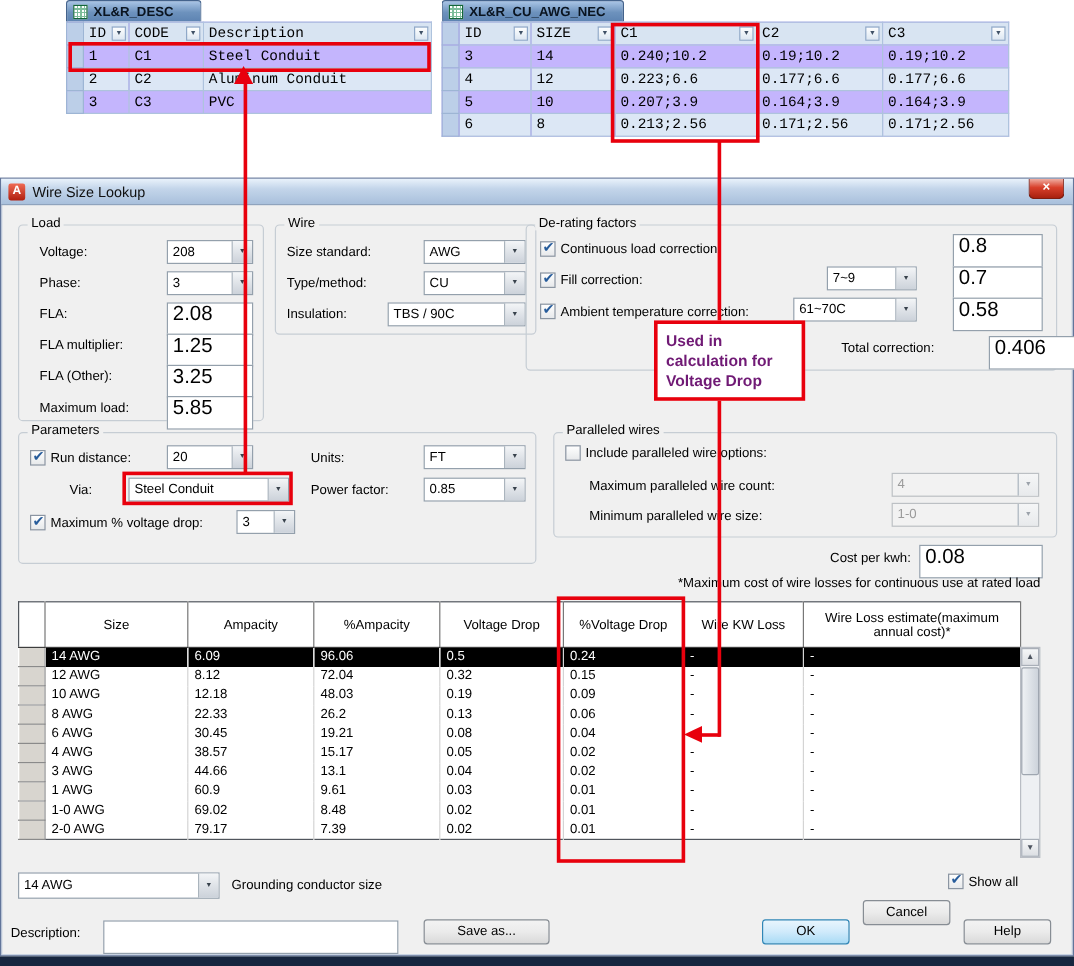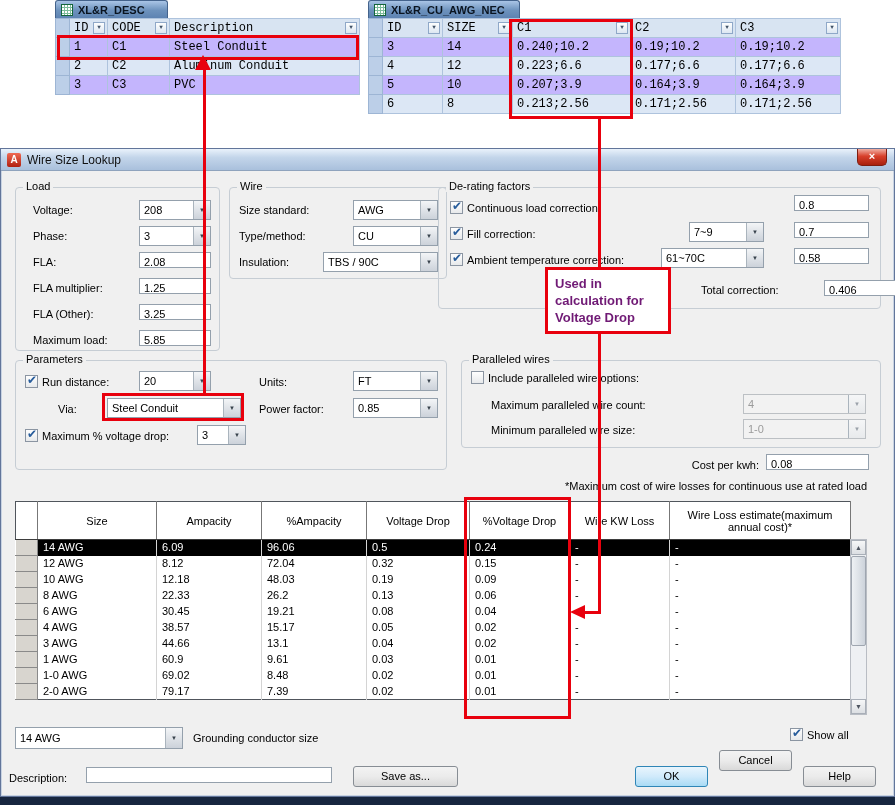--- a/index.html
+++ b/index.html
@@ -44,21 +44,21 @@
 #titlebar .t{font-size:12px;color:#111}
 .acad-icon{width:14px;height:14px;border-radius:2px;background:linear-gradient(#ef6a54,#b01f0f);
   color:#fff;font-weight:bold;font-size:10px;line-height:14px;text-align:center;flex:0 0 auto}
 #close-btn{position:absolute;right:7px;top:0;width:30px;height:17px;
   background:linear-gradient(#f0b0a4,#d8402b 45%,#a8200e);border:1px solid #7e1d10;border-top:none;
   border-radius:0 0 5px 5px;color:#fff;font-size:11px;line-height:15px;text-align:center;font-weight:bold;z-index:3}
 
 .group{position:absolute;border:1px solid #c6cdd4;border-radius:4px}
 .gcap{position:absolute;font-size:11px;color:#000;background:#f0f0f0;padding:0 3px;white-space:nowrap;z-index:2}
 .lbl{position:absolute;font-size:11px;color:#000;white-space:nowrap}
-.tbox{position:absolute;height:16px;background:#fff;border:1px solid #94a0ac;font-size:11px;
+.tbox{position:absolute;height:28px;background:#fff;border:1px solid #94a0ac;font-size:17px;
   line-height:18px;padding:0 4px;color:#000;white-space:nowrap;overflow:hidden}
 .combo{position:absolute;height:20px;background:#fff;border:1px solid #94a0ac;display:flex;align-items:stretch}
 .combo .val{flex:1;font-size:11px;line-height:18px;padding:0 4px;overflow:hidden;white-space:nowrap;color:#000}
 .combo .cbtn{width:17px;border-left:1px solid #aab4bd;flex:0 0 auto;
   background:linear-gradient(#f3f5f7,#dfe3e8 50%,#ccd2da);
   display:flex;align-items:center;justify-content:center;font-size:6px;color:#38424c}
 .combo.disabled{background:#f2f2f2;border-color:#bcc0c4}
 .combo.disabled .val{color:#9b9b9b}
 .combo.disabled .cbtn{color:#9ba2aa;background:linear-gradient(#f5f6f7,#e8eaec)}
 .cb{position:absolute;width:13px;height:13px;background:linear-gradient(#fefefe,#e7e9eb);border:1px solid #8b95a2}

